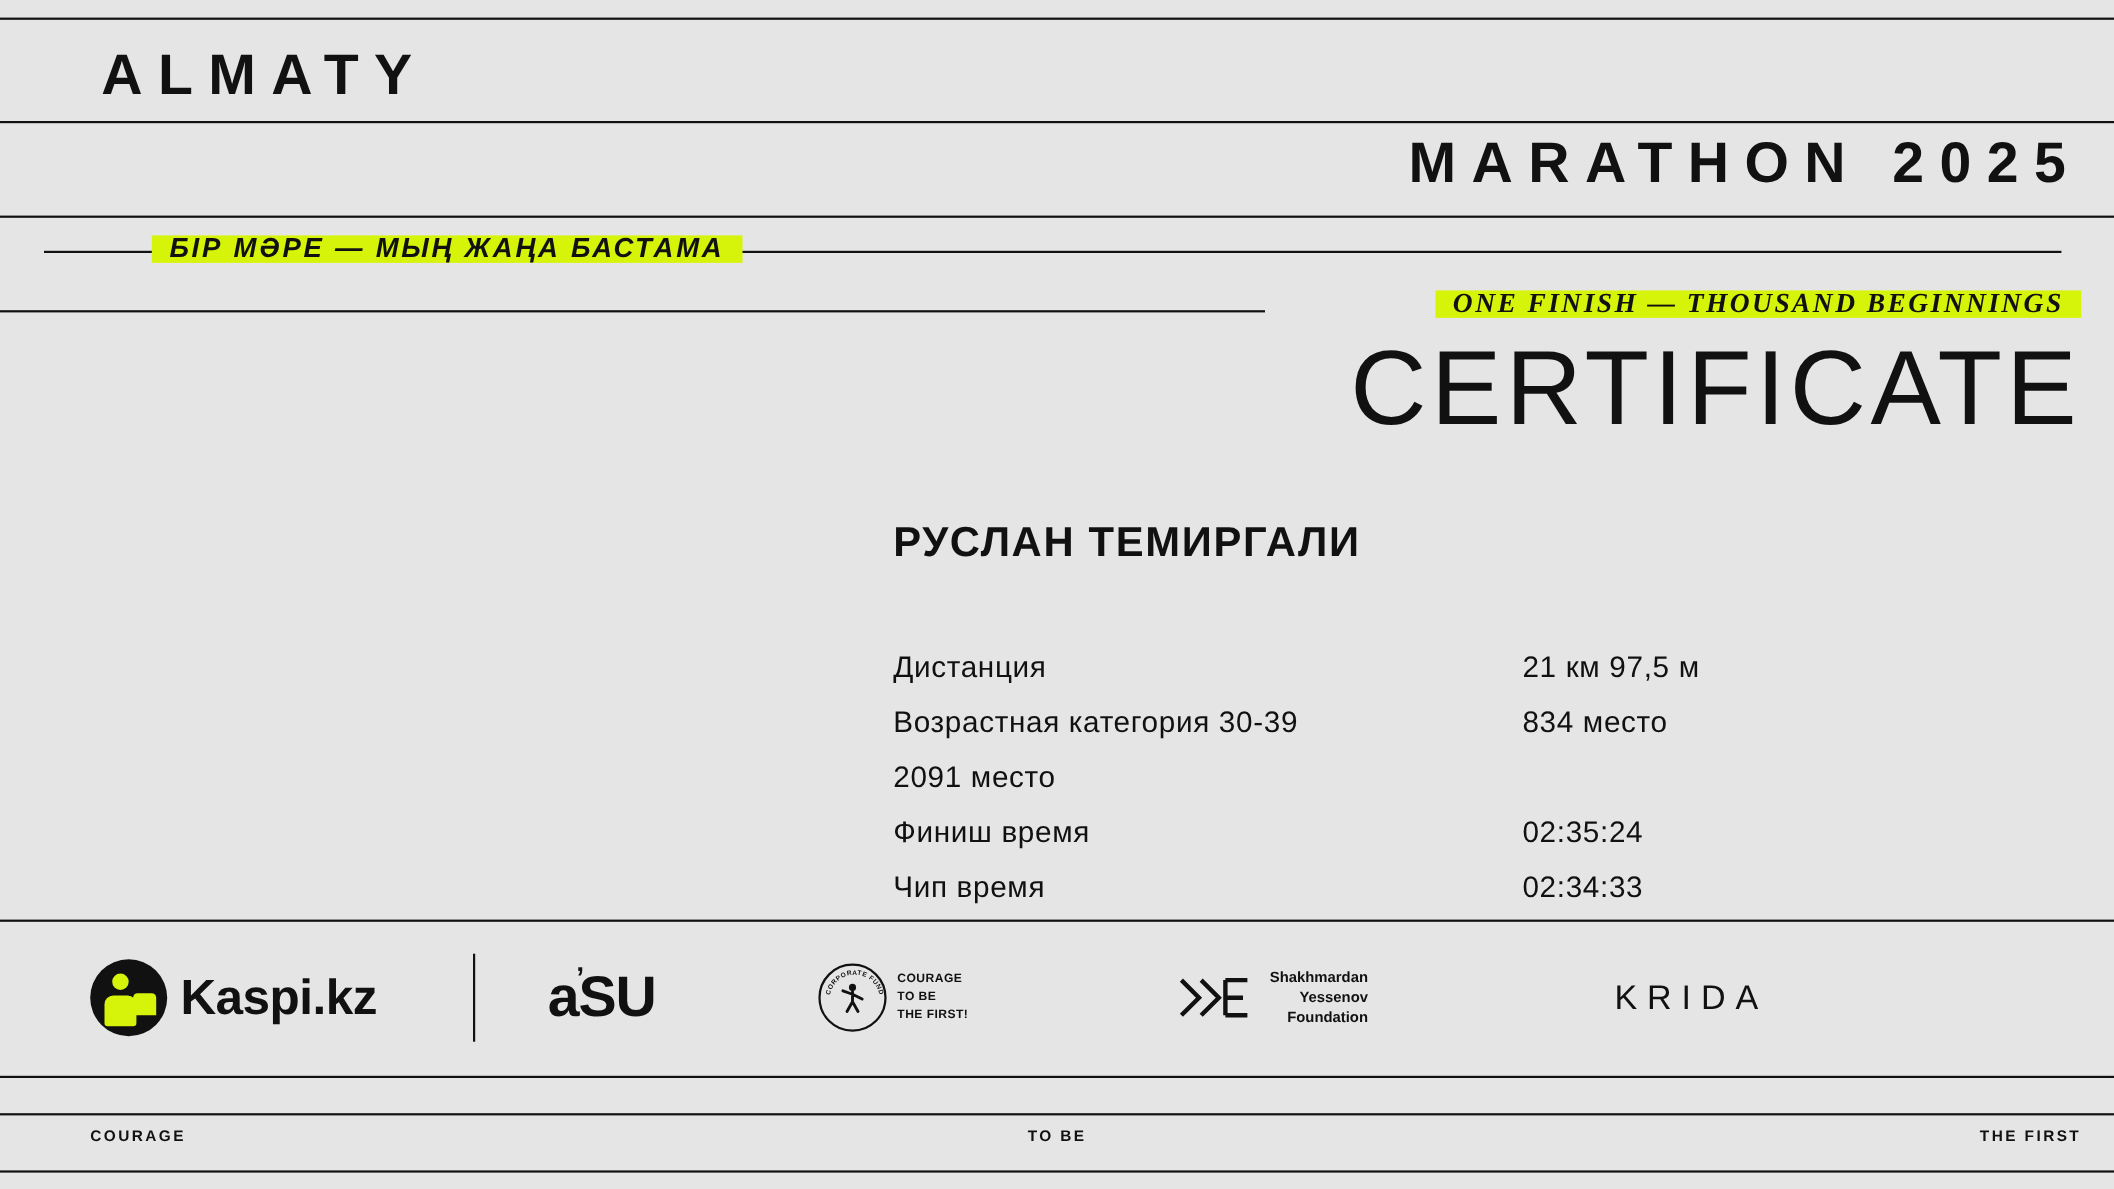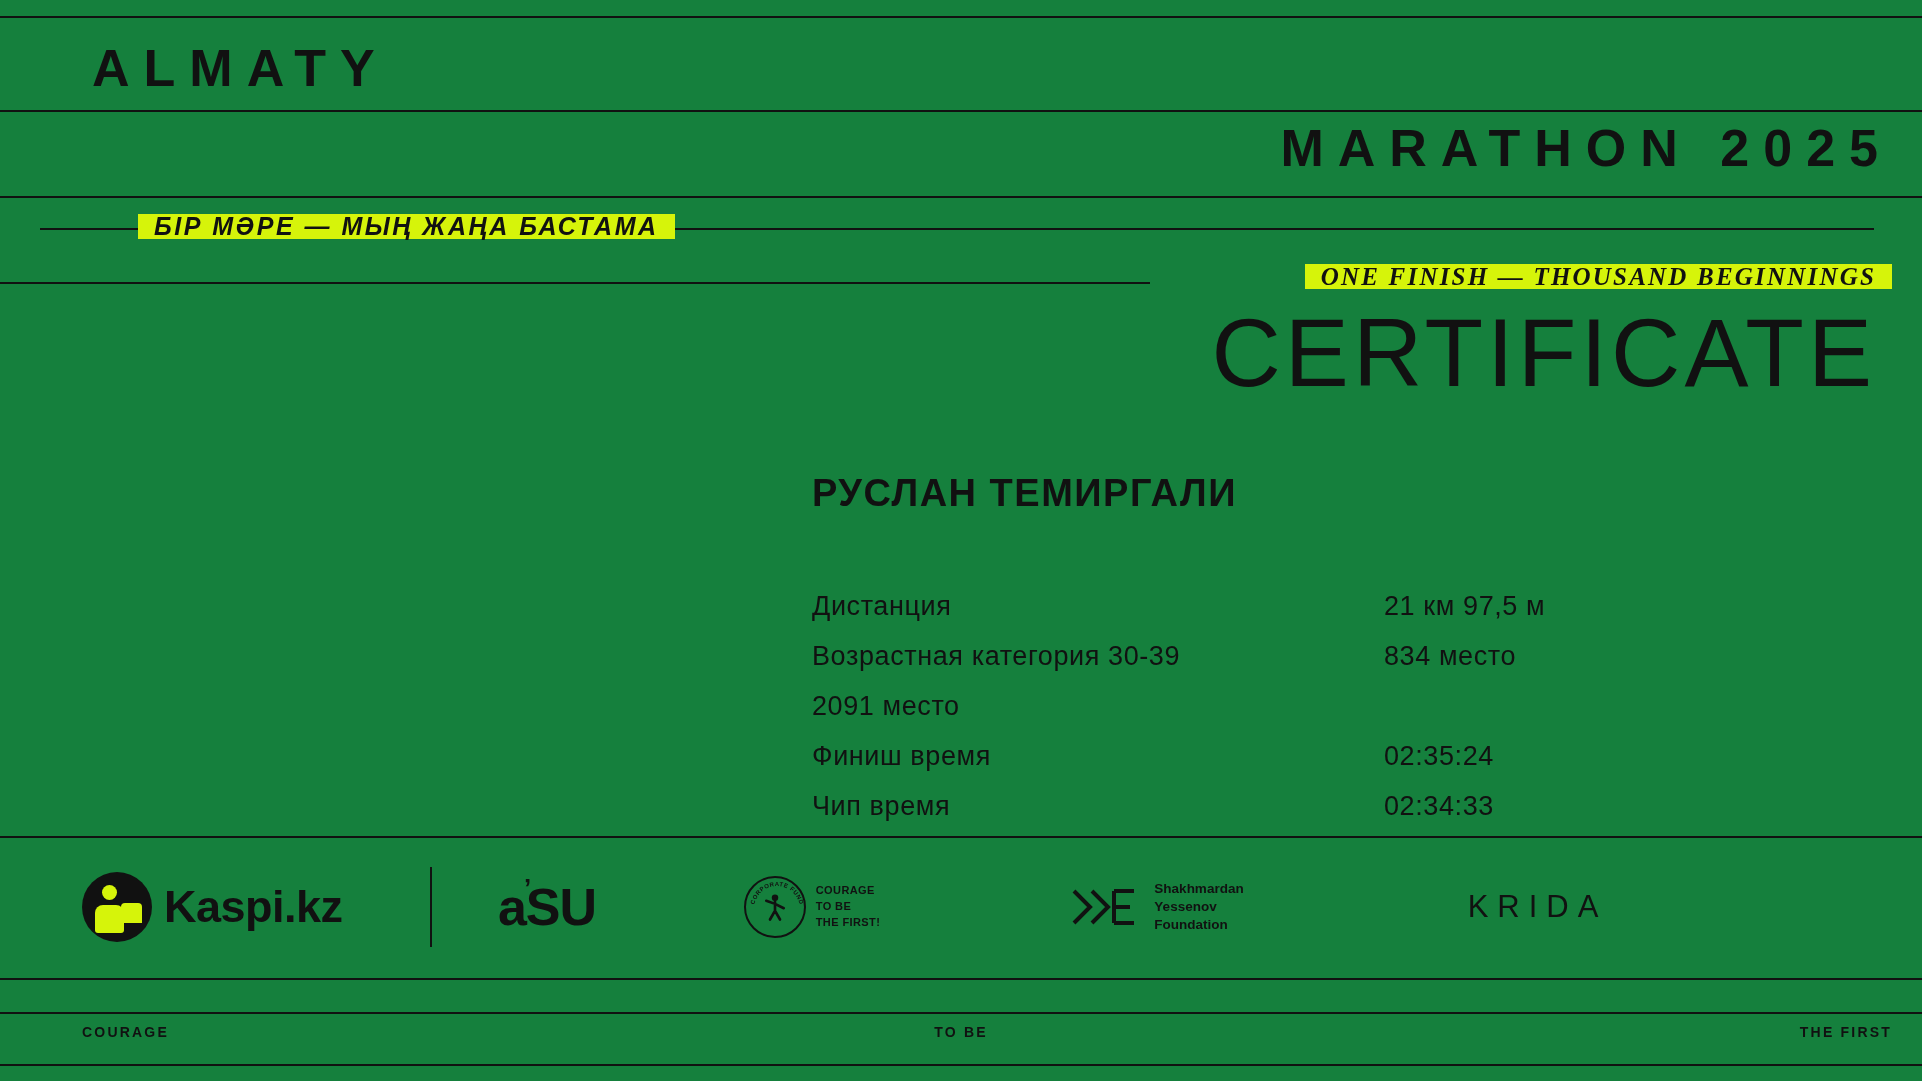--- a/index.html
+++ b/index.html
@@ -6,21 +6,21 @@
   html, body {
     width: 1922px; height: 1081px;
     background: #d6f40a;
     font-family: "Liberation Sans", sans-serif;
     color: #111;
     overflow: hidden;
   }
   .cert {
     position: relative;
     width: 1922px; height: 1081px;
-    background: #15803d;
+    background: #e5e5e5;
   }
 
   
   .hr {
     position: absolute;
     height: 0;
     border-top: 2px solid #111;
   }
 
   
@@ -62,21 +62,21 @@
     background: #d6f40a;
     padding: 0 16px;
     line-height: 1;
     text-align: right;
     font-family: Liberation Serif, serif;
   }
 
   
   .title {
     position: absolute;
-    right: 46px; top: 300px;
+    right: 30px; top: 300px;
     font-size: 96px;
     font-weight: 400;
     letter-spacing: 4px;
     line-height: 1.1;
     text-align: right;
   }
 
   
   .runner-name {
     position: absolute;
@@ -203,21 +203,21 @@
     font-weight: 700;
   }
   .courage-lines {
     font-size: 11px;
     font-weight: 700;
     line-height: 1.45;
     letter-spacing: 0.4px;
   }
 
   
-  .shak-wrap { display: flex; align-items: center; gap: 12px; }
+  .shak-wrap { display: flex; align-items: center; gap: 12px; text-align: right; }
   .shak-mark { width: 72px; height: 44px; }
   .shak-lines {
     font-size: 13.5px;
     font-weight: 700;
     line-height: 1.35;
   }
 
   
   .krida {
     font-size: 31px;

